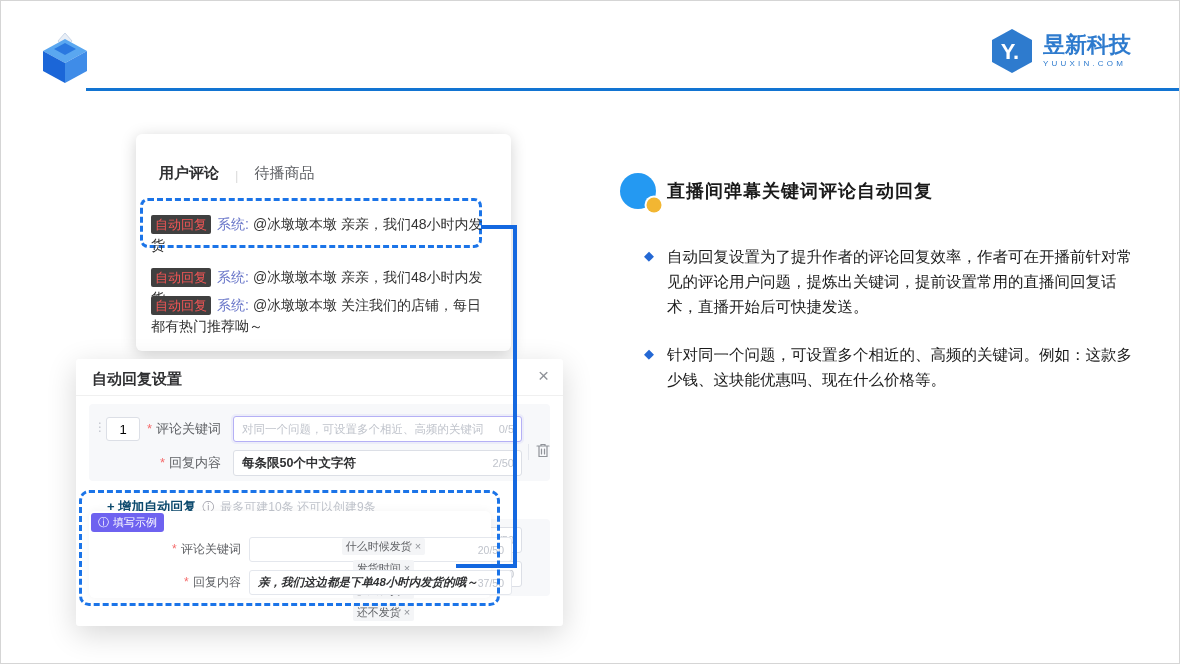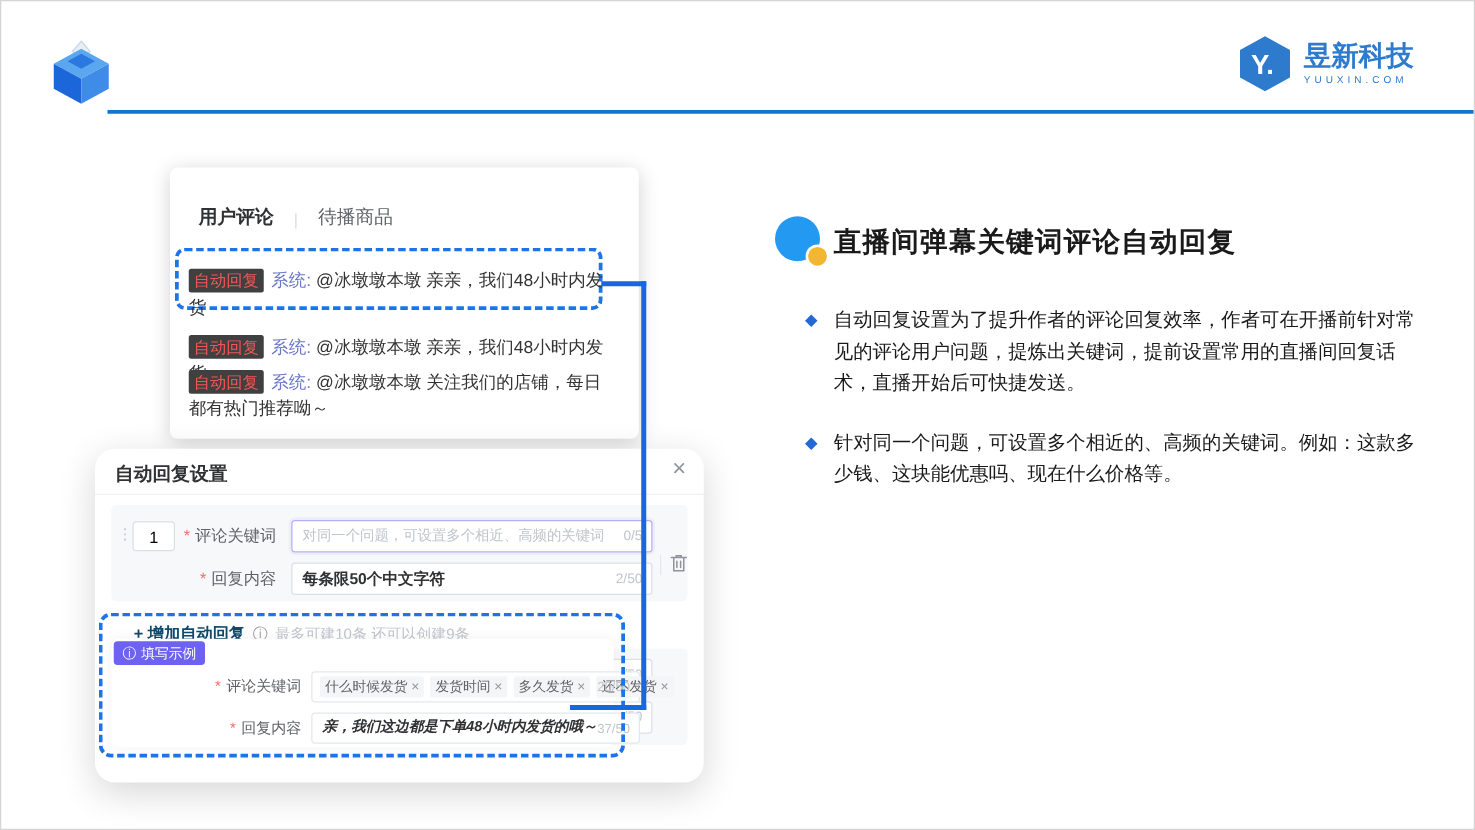--- a/index.html
+++ b/index.html
@@ -27,21 +27,21 @@
   .dashed-box-1{left:4px;top:64px;width:342px;height:50px;border:3px dashed #1b74e8;border-radius:8px;box-sizing:border-box;}
   .msg{left:15px;width:332px;font-size:14px;line-height:21px;color:#333;}
   .msg-1{top:80px;}
   .msg-2{top:133px;}
   .msg-3{top:161px;}
   .auto-badge{display:inline-block;background:#404040;color:#f25555;font-size:13px;
     padding:1px 4px;border-radius:2px;margin-right:6px;line-height:17px;}
   .sender{color:#6a77c9;margin-right:4px;}
 
   
-  .modal{left:75px;top:358px;width:487px;height:267px;background:#fff;border-radius:16px;
+  .modal{left:75px;top:358px;width:487px;height:267px;background:#fff;border-radius:3px;
     box-shadow:0 8px 30px rgba(0,0,0,.16);z-index:30;}
   .modal-title{left:16px;top:11px;font-size:15px;font-weight:700;color:#303133;}
   .modal-close{right:14px;top:7px;font-size:19px;color:#909399;cursor:pointer;line-height:19px;}
   .modal-hr{left:0;right:0;top:36px;height:1px;background:#f0f0f0;}
   .section{background:#f7f8fa;border-radius:4px;}
   .sec1{left:13px;top:45px;width:461px;height:77px;}
   .sec2{left:13px;top:160px;width:461px;height:77px;z-index:0;}
   .drag-handle{left:18px;top:61px;color:#c0c4cc;font-size:12px;letter-spacing:-1px;}
   .idx-input{left:30px;top:58px;width:34px;height:24px;}
   .idx-input input{text-align:center;font-size:13px;padding:0;}
@@ -70,38 +70,38 @@
   .frag-2{left:157px;top:202px;width:289px;height:26px;}
   .example{left:13px;top:152px;width:402px;height:87px;background:#fff;border-radius:6px;z-index:2;
     box-shadow:0 0 10px rgba(0,0,0,.05);}
   .ex-badge{left:2px;top:2px;background:#6e62f0;color:#fff;font-size:11px;padding:2px 7px;
     border-radius:3px;display:flex;gap:4px;align-items:center;}
   .ex-star-a{left:83px;top:31px;font-size:12px;}
   .ex-label{font-size:12px;color:#606266;}
   .ex-label-a{left:92px;top:30px;}
   .ex-star-b{left:95px;top:64px;font-size:12px;}
   .ex-label-b{left:104px;top:63px;}
-  .ex-kw{left:160px;top:26px;width:263px;height:25px;border-color:#e4e7ed;display:flex;align-items:center;padding-left:6px;gap:5px;}
+  .ex-kw{left:160px;top:26px;width:263px;height:25px;border-color:#e4e7ed;display:flex;align-items:center;padding-left:6px;gap:5px;flex-direction:column;}
   .chip{background:#f4f5f7;color:#606266;font-size:11px;padding:1px 4px;border-radius:2px;white-space:nowrap;}
   .chip .x{color:#909399;margin-left:3px;cursor:pointer;}
   .ex-reply{left:160px;top:59px;width:263px;height:25px;border-color:#e4e7ed;}
   .ex-reply .reply-text{font-size:11.5px;line-height:23px;font-style:italic;}
   .ex-counter{font-size:10.5px;}
   .dashed-box-2{left:3px;top:131px;width:421px;height:116px;border:3px dashed #1b74e8;border-radius:10px;
     box-sizing:border-box;z-index:3;}
 
   
   .conn{background:#1468e0;z-index:40;}
   .conn-h1{left:480px;top:224px;width:36px;height:4px;}
   .conn-v{left:512px;top:224px;width:4px;height:343px;}
   .conn-h2{left:455px;top:563px;width:61px;height:4px;}
 
   
   .headline-icon{left:617px;top:170px;}
-  .headline{left:666px;top:178px;font-size:22px;font-weight:600;color:#1a1a1a;letter-spacing:1px;}
+  .headline{left:666px;top:178px;font-size:18px;font-weight:600;color:#1a1a1a;letter-spacing:1px;}
   .bullet-icon{color:#2468d4;font-size:13px;}
   .bullet-icon-1{left:643px;top:247px;}
   .bullet-icon-2{left:643px;top:345px;}
   .bullet-text{width:470px;font-size:15.5px;line-height:1.62;color:#1a1a1a;}
   .bullet-text-1{left:666px;top:243px;}
   .bullet-text-2{left:666px;top:341px;}
 </style>
 </head>
 <body>
 

